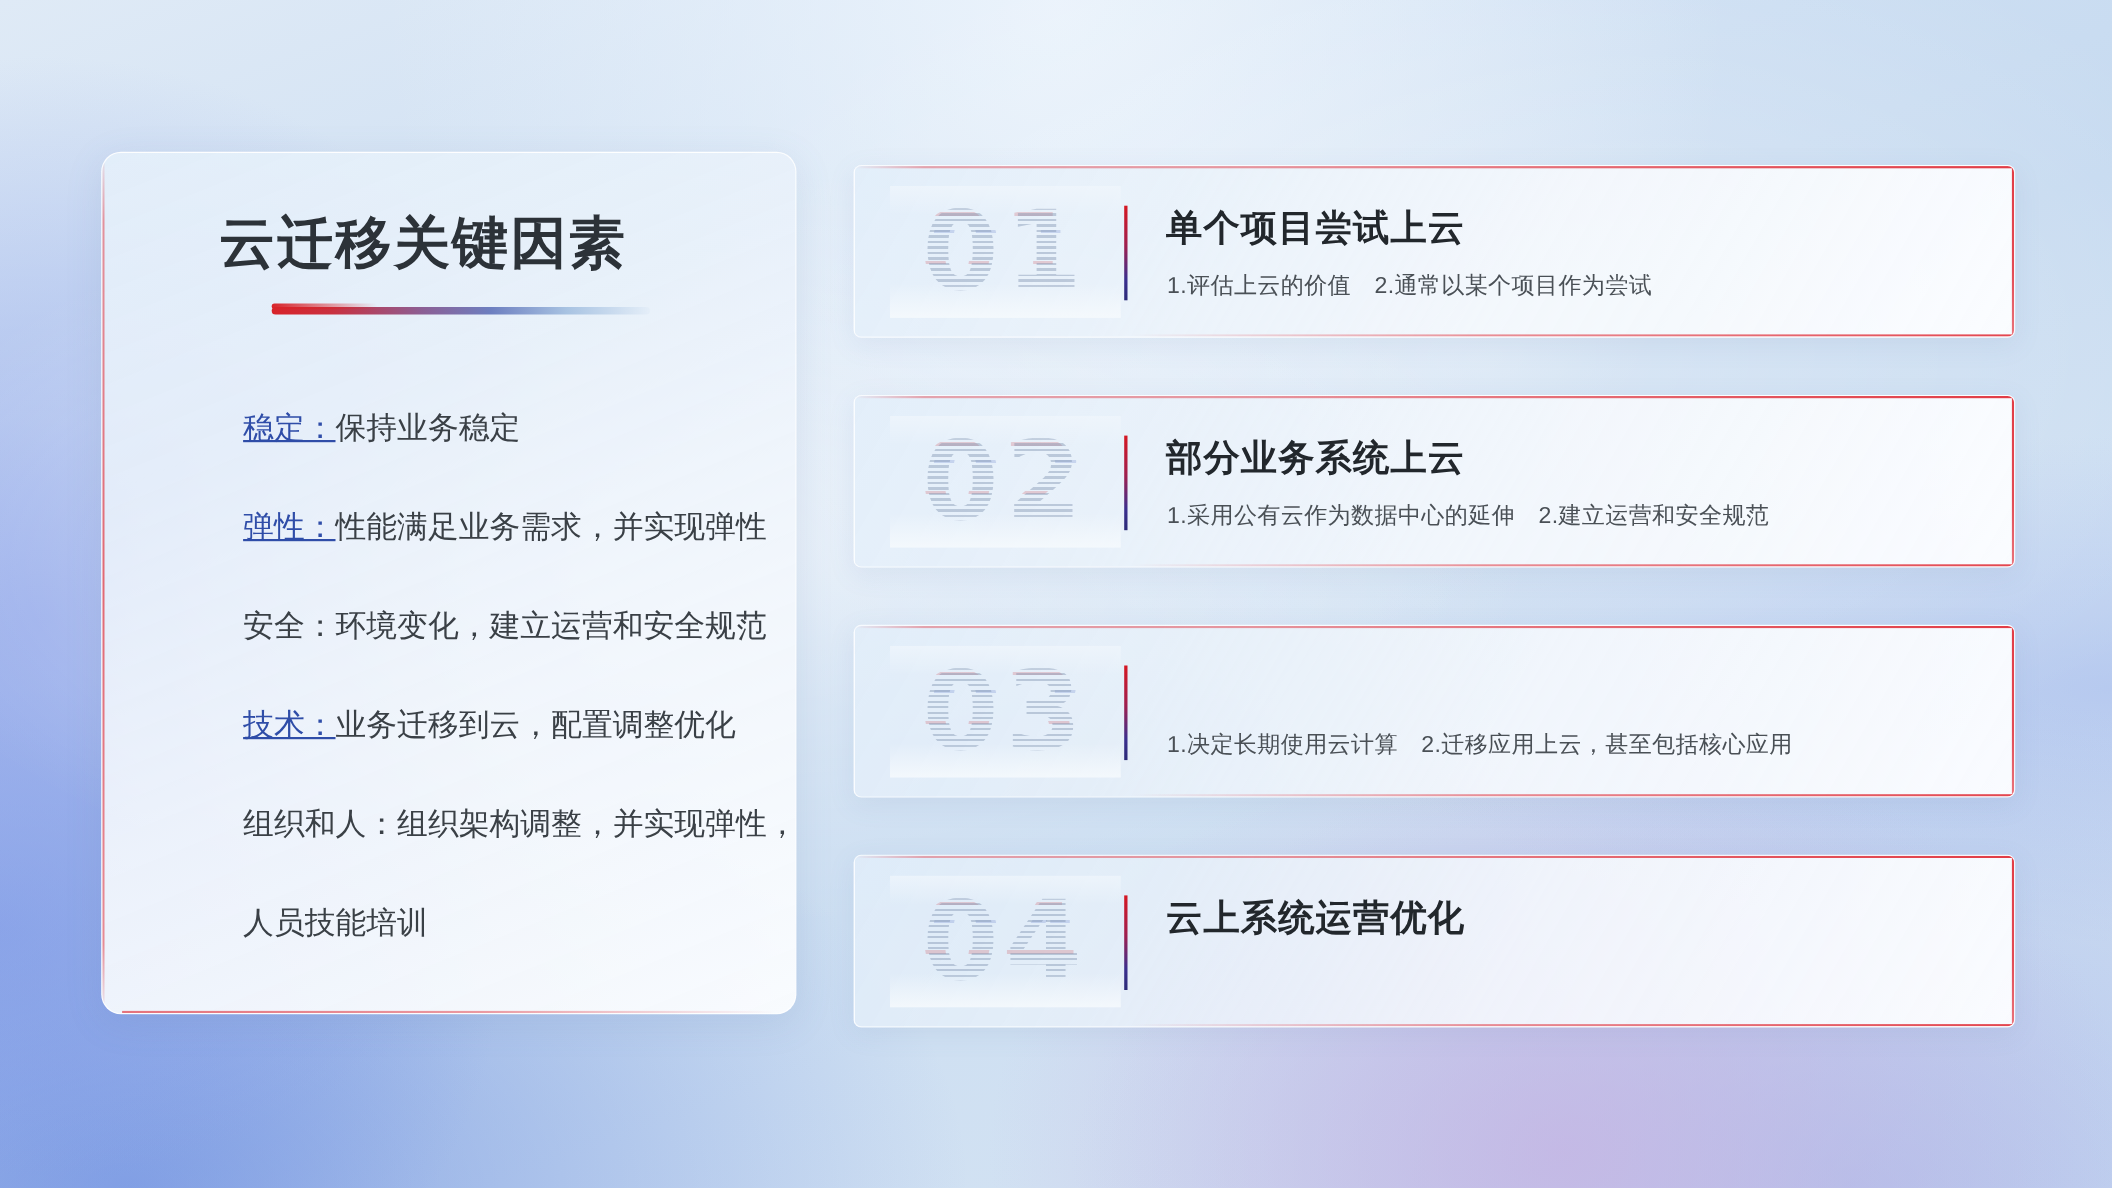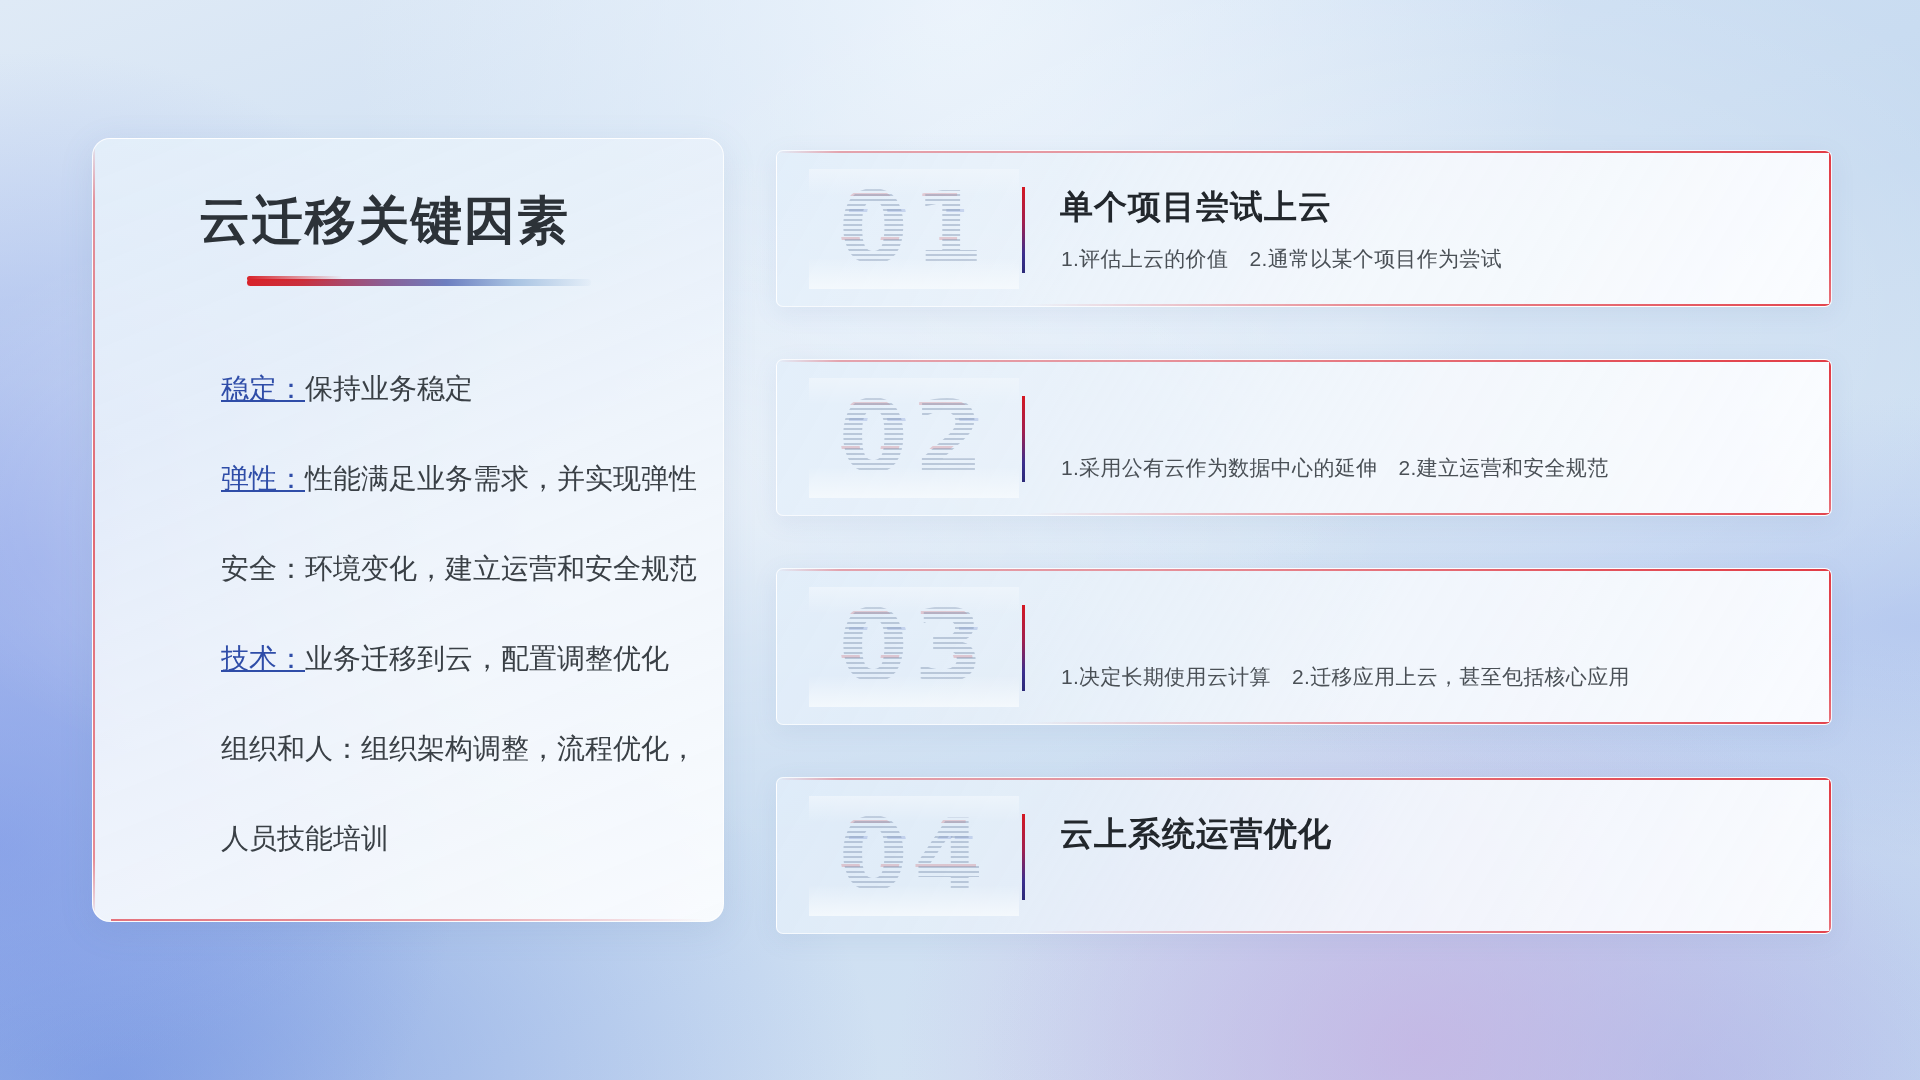--- a/index.html
+++ b/index.html
@@ -314,21 +314,21 @@
       <div class="factor-row">
         <span class="factor-label blue">弹性：</span><span class="factor-text">性能满足业务需求，并实现弹性</span>
       </div>
       <div class="factor-row">
         <span class="factor-label dark">安全：</span><span class="factor-text">环境变化，建立运营和安全规范</span>
       </div>
       <div class="factor-row">
         <span class="factor-label blue">技术：</span><span class="factor-text">业务迁移到云，配置调整优化</span>
       </div>
       <div class="factor-row">
-        <span class="factor-label dark">组织和人：</span><span class="factor-text">组织架构调整，流程优化，</span>
+        <span class="factor-label dark">组织和人：</span><span class="factor-text">组织架构调整，并实现弹性，</span>
       </div>
       <div class="factor-row">
         <span class="factor-label dark"></span><span class="factor-text">人员技能培训</span>
       </div>
     </div>
   </section>
 
   <section id="cards">
 
     <article class="card">
@@ -350,20 +350,21 @@
       <div class="card-edge-top"></div>
       <div class="card-edge-right"></div>
       <div class="card-edge-bottom"></div>
       <div class="card-number">
         <div class="num ghost-a">02</div>
         <div class="num ghost-b">02</div>
         <div class="num">02</div>
         <div class="fade"></div>
       </div>
       <div class="card-accent"></div>
+      <h2 class="card-title">部分业务系统上云</h2>
       <p class="card-desc">1.采用公有云作为数据中心的延伸　2.建立运营和安全规范</p>
     </article>
 
     <article class="card">
       <div class="card-edge-top"></div>
       <div class="card-edge-right"></div>
       <div class="card-edge-bottom"></div>
       <div class="card-number">
         <div class="num ghost-a">03</div>
         <div class="num ghost-b">03</div>

